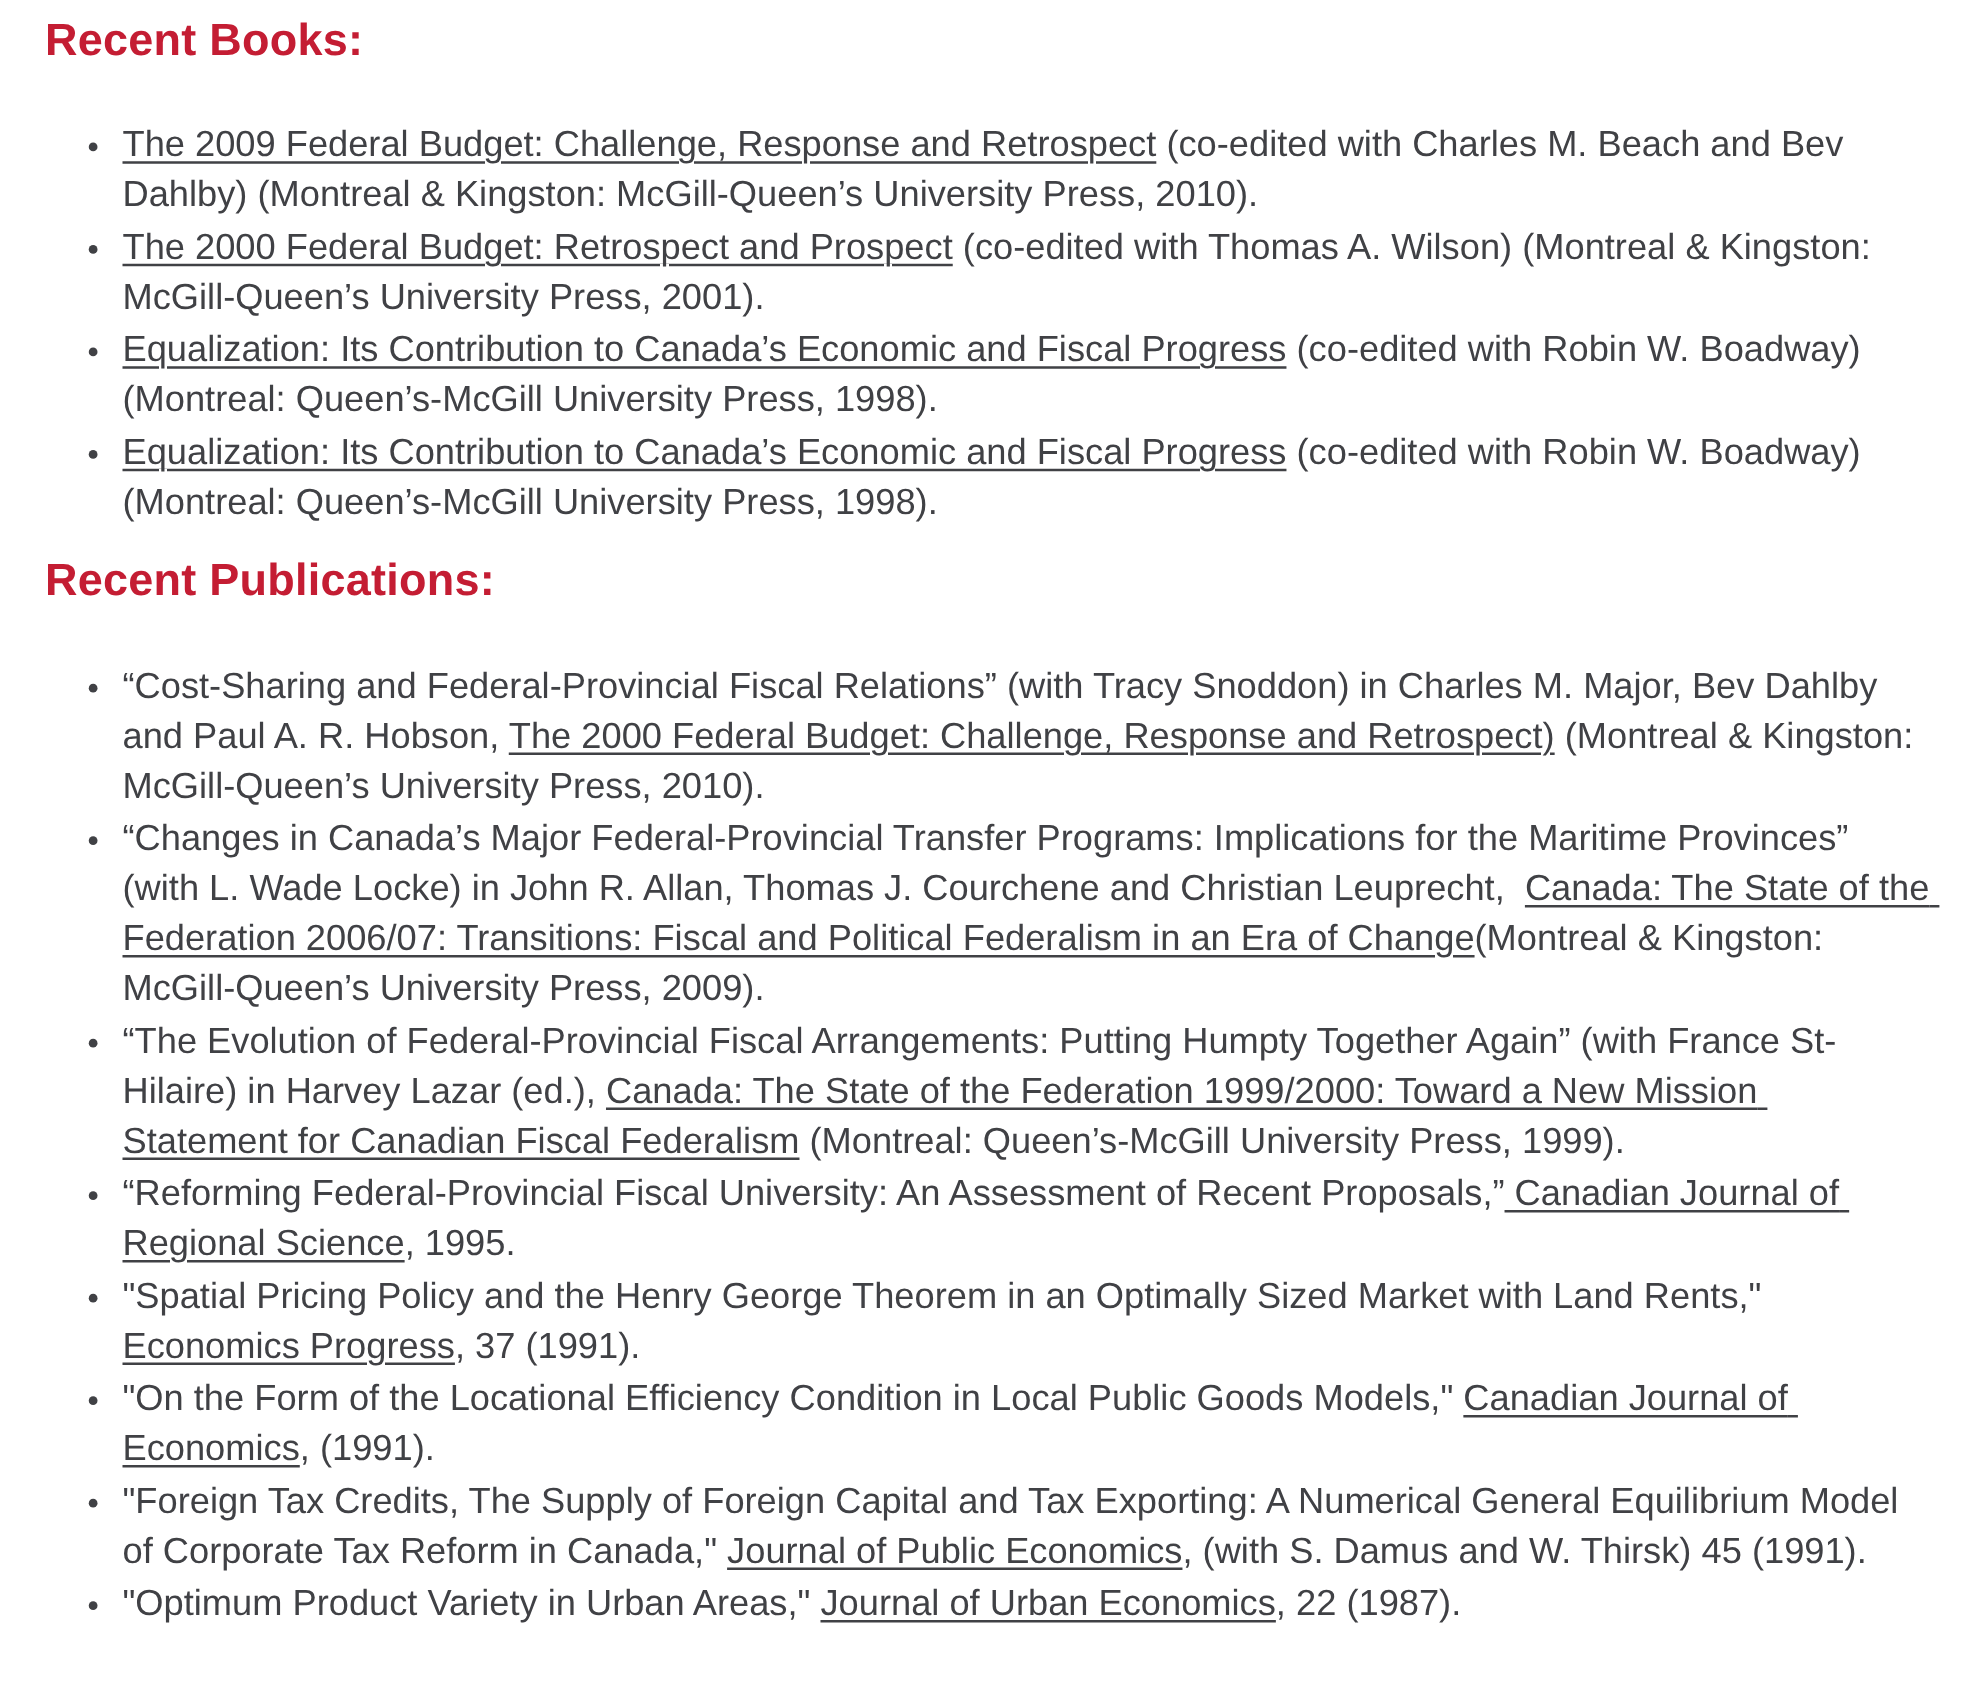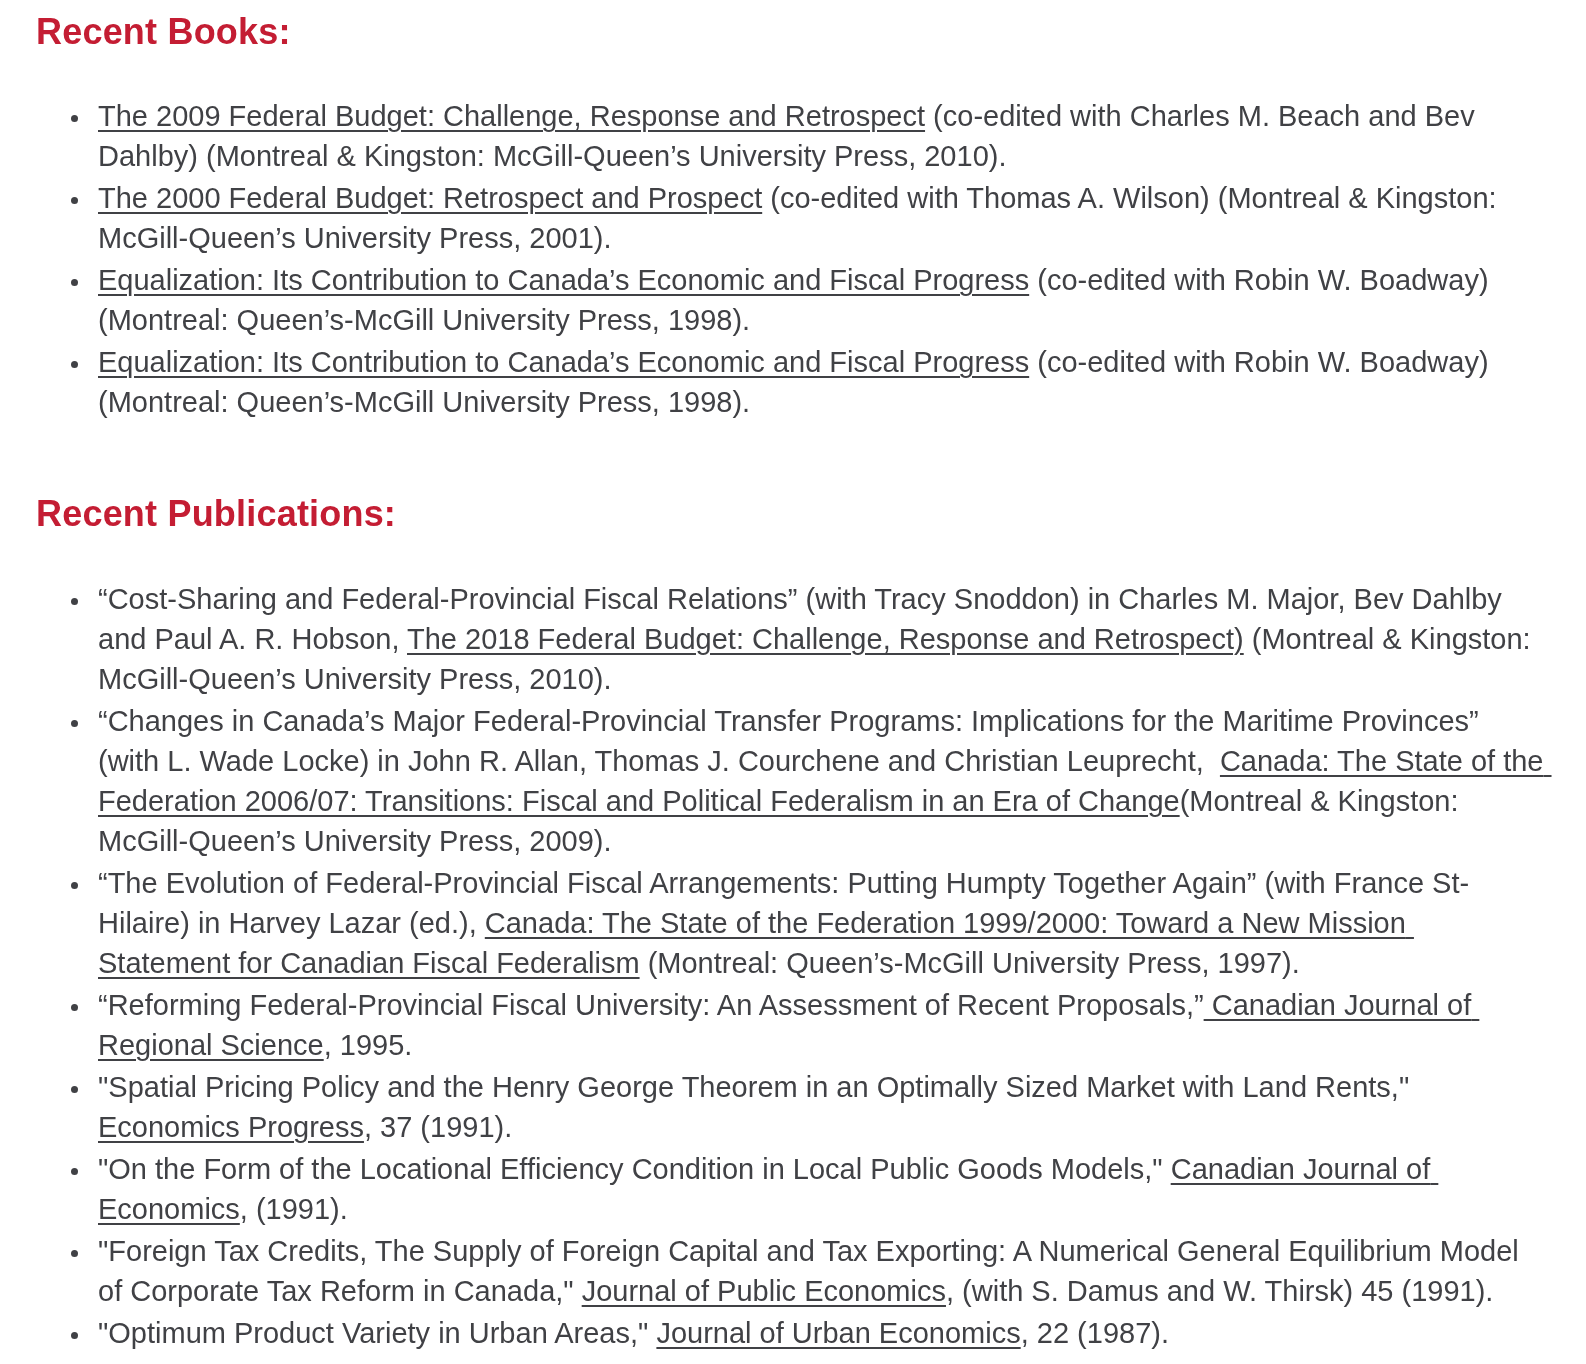--- a/index.html
+++ b/index.html
@@ -18,21 +18,21 @@
   }
   h2.section-heading {
     margin: 0;
     font-size: 36px;
     line-height: 1.12;
     font-weight: 700;
     letter-spacing: 0.2px;
     color: var(--heading-color, #c41d33);
   }
   section + section h2.section-heading {
-    margin-top: 72px;
+    margin-top: 22px;
   }
   ul.pub-list {
     margin: 44px 0 0 0;
     padding: 0 0 0 56px;
     list-style: disc outside;
   }
   ul.pub-list li {
     font-size: 29px;
     line-height: 40px;
     margin: 2px 0;
@@ -61,23 +61,23 @@
       <ul class="pub-list">
         <li><a href="#" class="title-link">The 2009 Federal Budget: Challenge, Response and Retrospect</a><span> (co-edited with Charles M. Beach and Bev Dahlby) (Montreal &amp; Kingston: McGill-Queen’s University Press, 2010).</span></li>
         <li><a href="#" class="title-link">The 2000 Federal Budget: Retrospect and Prospect</a><span> (co-edited with Thomas A. Wilson) (Montreal &amp; Kingston: McGill-Queen’s University Press, 2001).</span></li>
         <li><a href="#" class="title-link">Equalization: Its Contribution to Canada’s Economic and Fiscal Progress</a><span> (co-edited with Robin W. Boadway) (Montreal: Queen’s-McGill University Press, 1998).</span></li>
         <li><a href="#" class="title-link">Equalization: Its Contribution to Canada’s Economic and Fiscal Progress</a><span> (co-edited with Robin W. Boadway) (Montreal: Queen’s-McGill University Press, 1998).</span></li>
       </ul>
     </section>
     <section>
       <h2 class="section-heading">Recent Publications:</h2>
       <ul class="pub-list">
-        <li><span>“Cost-Sharing and Federal-Provincial Fiscal Relations” (with Tracy Snoddon) in Charles M. Major, Bev Dahlby and Paul A. R. Hobson, </span><a href="#" class="title-link">The 2018 Federal Budget: Challenge, Response and Retrospect)</a><span> (Montreal &amp; Kingston: McGill-Queen’s University Press, 2010).</span></li>
+        <li><span>“Cost-Sharing and Federal-Provincial Fiscal Relations” (with Tracy Snoddon) in Charles M. Major, Bev Dahlby and Paul A. R. Hobson, </span><a href="#" class="title-link">The 2000 Federal Budget: Challenge, Response and Retrospect)</a><span> (Montreal &amp; Kingston: McGill-Queen’s University Press, 2010).</span></li>
         <li><span>“Changes in Canada’s Major Federal-Provincial Transfer Programs: Implications for the Maritime Provinces” (with L. Wade Locke) in John R. Allan, Thomas J. Courchene and Christian Leuprecht,  </span><a href="#" class="title-link">Canada: The State of the Federation 2006/07: Transitions: Fiscal and Political Federalism in an Era of Change</a><span>(Montreal &amp; Kingston: McGill-Queen’s University Press, 2009).</span></li>
-        <li><span>“The Evolution of Federal-Provincial Fiscal Arrangements: Putting Humpty Together Again” (with France St-Hilaire) in Harvey Lazar (ed.), </span><a href="#" class="title-link">Canada: The State of the Federation 1999/2000: Toward a New Mission Statement for Canadian Fiscal Federalism</a><span> (Montreal: Queen’s-McGill University Press, 1997).</span></li>
+        <li><span>“The Evolution of Federal-Provincial Fiscal Arrangements: Putting Humpty Together Again” (with France St-Hilaire) in Harvey Lazar (ed.), </span><a href="#" class="title-link">Canada: The State of the Federation 1999/2000: Toward a New Mission Statement for Canadian Fiscal Federalism</a><span> (Montreal: Queen’s-McGill University Press, 1999).</span></li>
         <li><span>“Reforming Federal-Provincial Fiscal University: An Assessment of Recent Proposals,”</span><a href="#" class="title-link"> Canadian Journal of Regional Science</a><span>, 1995.</span></li>
         <li><span>"Spatial Pricing Policy and the Henry George Theorem in an Optimally Sized Market with Land Rents," </span><a href="#" class="title-link">Economics Progress</a><span>, 37 (1991).</span></li>
         <li><span>"On the Form of the Locational Efficiency Condition in Local Public Goods Models," </span><a href="#" class="title-link">Canadian Journal of Economics</a><span>, (1991).</span></li>
         <li><span>"Foreign Tax Credits, The Supply of Foreign Capital and Tax Exporting: A Numerical General Equilibrium Model of Corporate Tax Reform in Canada," </span><a href="#" class="title-link">Journal of Public Economics</a><span>, (with S. Damus and W. Thirsk) 45 (1991).</span></li>
         <li><span>"Optimum Product Variety in Urban Areas," </span><a href="#" class="title-link">Journal of Urban Economics</a><span>, 22 (1987).</span></li>
       </ul>
     </section>
   </main>
 
 </body></html>

